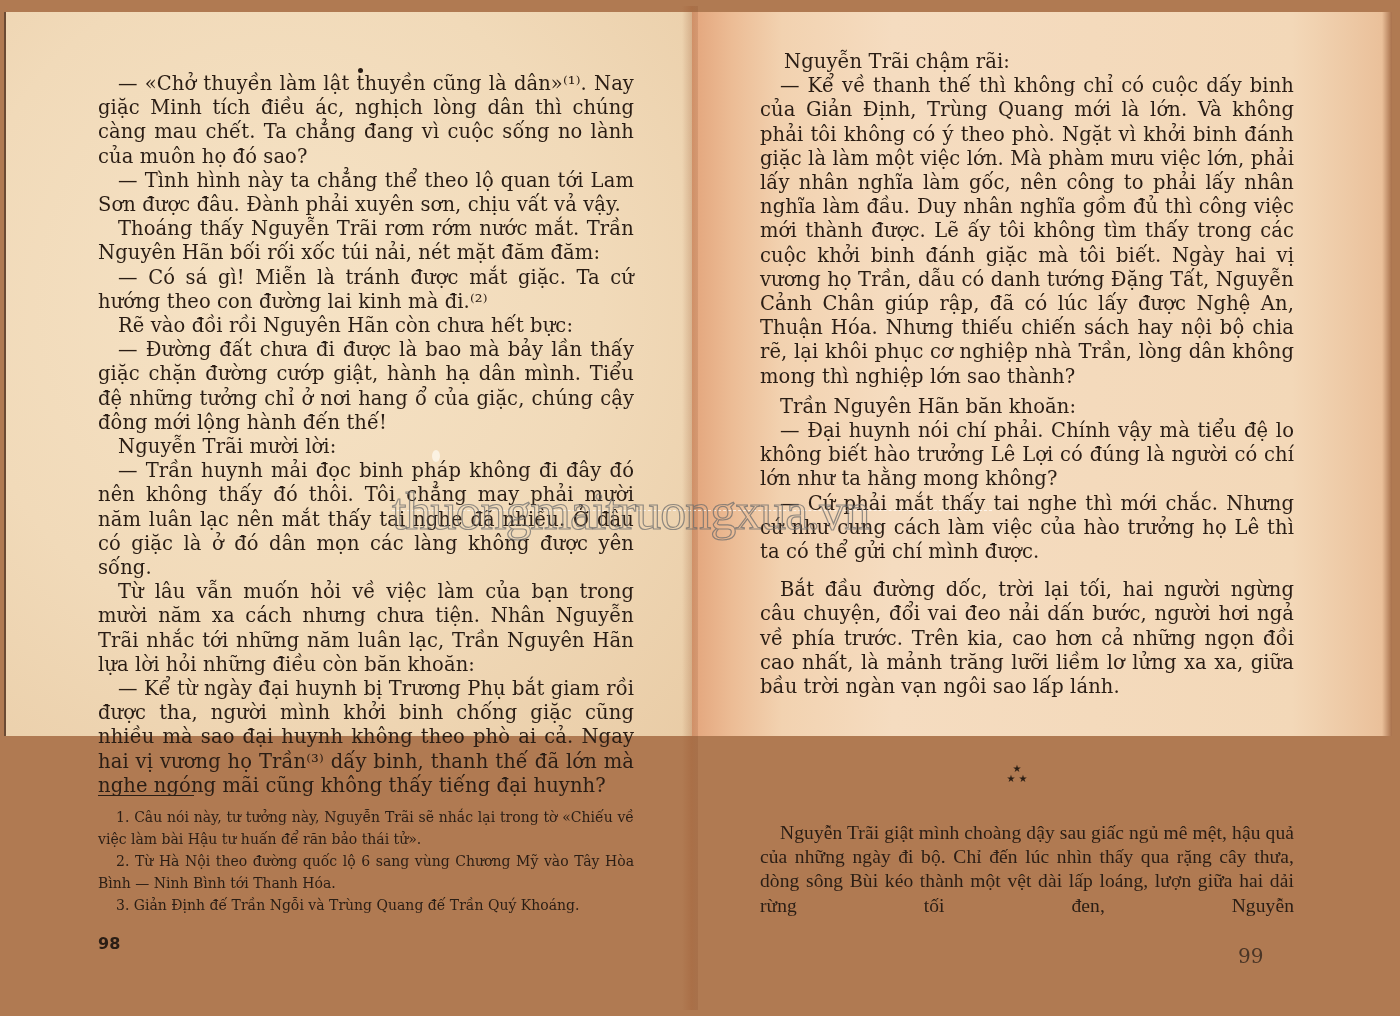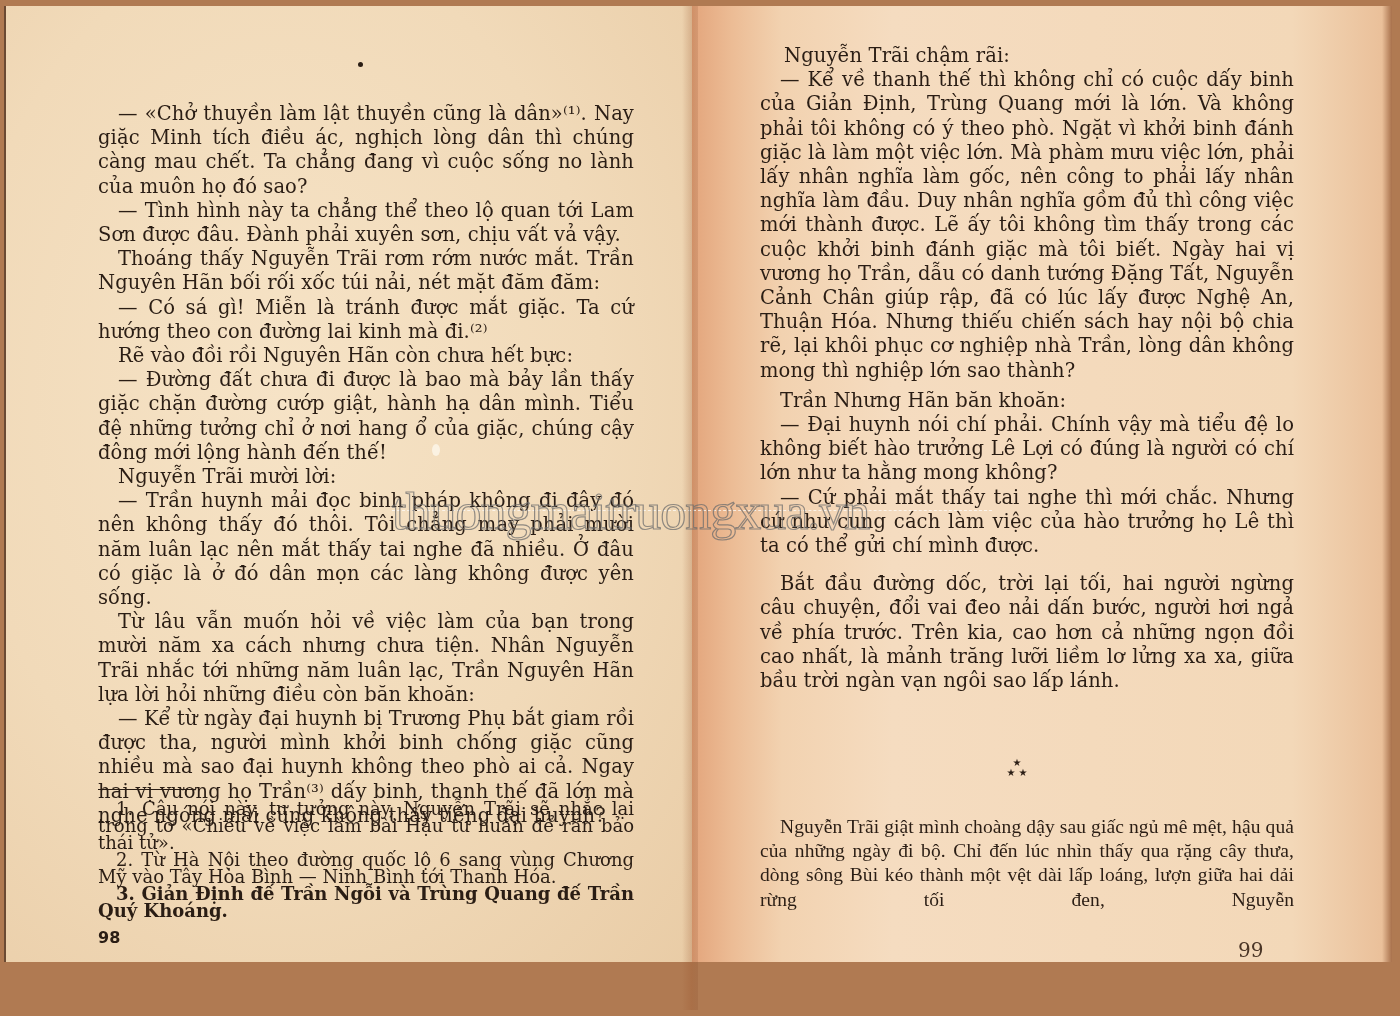--- a/index.html
+++ b/index.html
@@ -7,21 +7,21 @@
       width: 1400px; height: 1016px; overflow: hidden;
       background: #3a2a1e;
       font-family: "DejaVu Serif", "Liberation Serif", serif;
       position: relative;
     }
     .book {
       position: absolute; left: 0; top: 0; width: 1400px; height: 1016px;
       background: #b07a52;
     }
     .page {
-      position: absolute; top: 6px; height: 956px;
+      position: absolute; top: 12px; height: 724px;
       color: #2a1d14;
       box-sizing: border-box;
     }
     .page-left {
       left: 4px; width: 688px;
       background:
         radial-gradient(ellipse at 40% 40%, #f6e3c6 0%, #f1dab9 55%, #e9cca6 100%);
       border-left: 2px solid #6b4a33;
     }
     .page-right {
@@ -34,33 +34,33 @@
       background: linear-gradient(90deg, rgba(0,0,0,0) 0%, rgba(150,80,40,0.25) 60%, rgba(120,60,30,0.15) 100%);
     }
     .text-block {
       position: absolute;
       font-size: 19.5px;
       line-height: 24.2px;
       text-align: justify;
       letter-spacing: 0.1px;
     }
     .text-block p { margin: 0; text-indent: 20px; }
-    .left-body { left: 96px; top: 66px; width: 536px; margin-top: 36px; }
+    .left-body { left: 96px; top: 66px; width: 536px; }
     .right-body { left: 68px; top: 38px; width: 534px; }
     .right-body2 { left: 68px; top: 809px; width: 534px; font-family: Liberation Serif, serif; }
     .footrule {
       position: absolute; left: 96px; top: 789px; width: 96px; height: 0;
       border-top: 1.5px solid #2a1d14;
     }
     .footnotes {
       position: absolute; left: 96px; top: 800px; width: 536px;
-      font-size: 18px; line-height: 17px; text-align: justify;
+      font-size: 14px; line-height: 22px; text-align: justify;
     }
     .footnotes p { margin: 0; text-indent: 18px; }
-    .footnotes p.bold { font-weight: bold; }
+    .footnotes p.bold { font-weight: normal; }
     .pagenum-left {
       position: absolute; left: 92px; top: 922px;
       font-family: "DejaVu Sans", "Liberation Sans", sans-serif;
       font-weight: bold; font-size: 16px; text-align: right;
     }
     .pagenum-right {
       position: absolute; left: 546px; top: 932px;
       font-size: 20px; color: #4a3526;
     }
     .stars {
@@ -114,21 +114,21 @@
       <p class="bold">3. Giản Định đế Trần Ngỗi và Trùng Quang đế Trần Quý Khoáng.</p>
     </div>
 
     <div class="pagenum-left">98</div>
   </div>
 
   <div class="page page-right">
     <div class="text-block right-body">
       <p style="text-indent:24px;">Nguyễn Trãi chậm rãi:</p>
       <p>— Kể về thanh thế thì không chỉ có cuộc dấy binh của Giản Định, Trùng Quang mới là lớn. Và không phải tôi không có ý theo phò. Ngặt vì khởi binh đánh giặc là làm một việc lớn. Mà phàm mưu việc lớn, phải lấy nhân nghĩa làm gốc, nên công to phải lấy nhân nghĩa làm đầu. Duy nhân nghĩa gồm đủ thì công việc mới thành được. Lẽ ấy tôi không tìm thấy trong các cuộc khởi binh đánh giặc mà tôi biết. Ngày hai vị vương họ Trần, dẫu có danh tướng Đặng Tất, Nguyễn Cảnh Chân giúp rập, đã có lúc lấy được Nghệ An, Thuận Hóa. Nhưng thiếu chiến sách hay nội bộ chia rẽ, lại khôi phục cơ nghiệp nhà Trần, lòng dân không mong thì nghiệp lớn sao thành?</p>
-      <p style="margin-top:6px;">Trần Nhưng Hãn băn khoăn:</p>
+      <p style="margin-top:6px;">Trần Nguyên Hãn băn khoăn:</p>
       <p>— Đại huynh nói chí phải. Chính vậy mà tiểu đệ lo không biết hào trưởng Lê Lợi có đúng là người có chí lớn như ta hằng mong không?</p>
       <p>— Cứ phải mắt thấy tai nghe thì mới chắc. Nhưng cứ như cung cách làm việc của hào trưởng họ Lê thì ta có thể gửi chí mình được.</p>
       <p style="margin-top:14px;">Bắt đầu đường dốc, trời lại tối, hai người ngừng câu chuyện, đổi vai đeo nải dấn bước, người hơi ngả về phía trước. Trên kia, cao hơn cả những ngọn đồi cao nhất, là mảnh trăng lưỡi liềm lơ lửng xa xa, giữa bầu trời ngàn vạn ngôi sao lấp lánh.</p>
     </div>
 
     <div class="stars">
       <div>★</div>
       <div>★ ★</div>
     </div>
 

